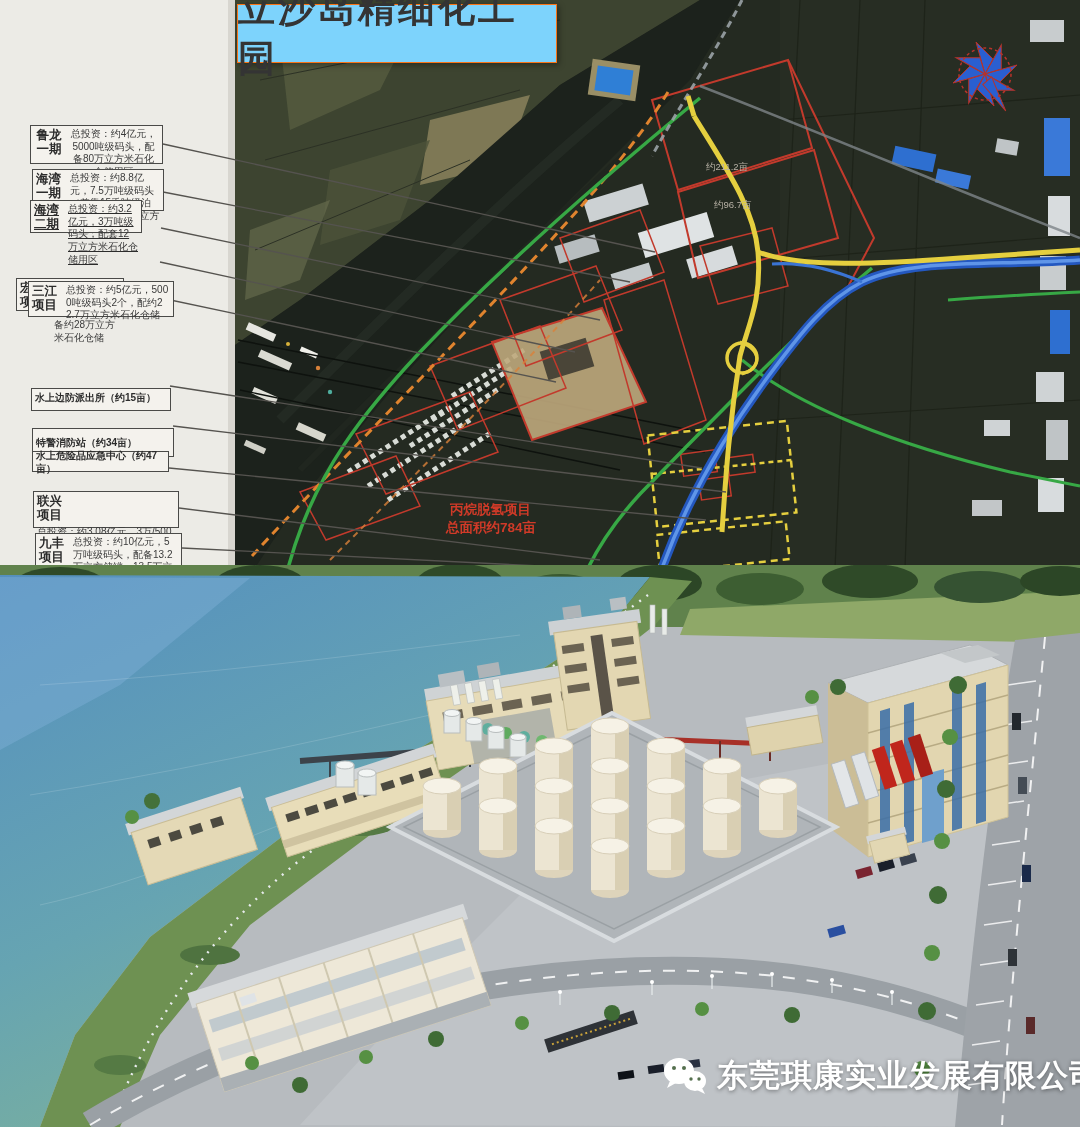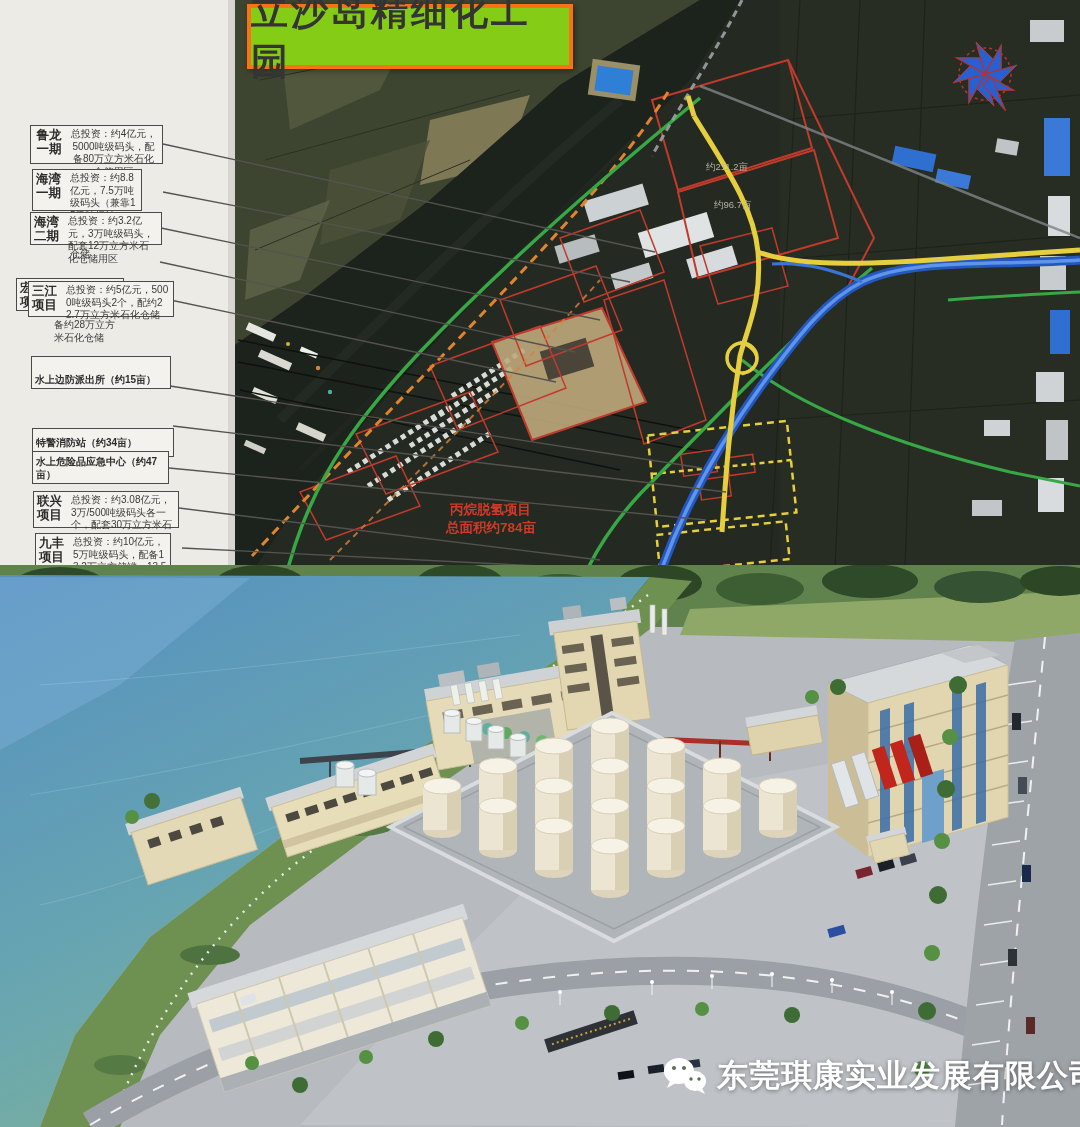--- a/index.html
+++ b/index.html
@@ -1,22 +1,22 @@
 <!DOCTYPE html>
 <html><head>
 <meta charset="utf-8">
 <style>
   html,body{margin:0;padding:0;background:#111;}
   .stage{position:relative;width:1080px;height:1127px;overflow:hidden;background:#20251e;
          font-family:"Liberation Sans","DejaVu Sans",sans-serif;}
   
   .map-section{position:absolute;left:0;top:0;width:1080px;height:568px;overflow:hidden;}
   .map-section svg{position:absolute;left:0;top:0;}
-  .title-box{position:absolute;left:247px;top:4px;width:318px;height:57px;background:#84cc16;
-             border:4px solid #f97316;box-shadow:2px 2px 6px rgba(0,0,0,.35);
+  .title-box{position:absolute;left:237px;top:4px;width:318px;height:57px;background:#7dd3fc;
+             border:1px solid #f97316;box-shadow:2px 2px 6px rgba(0,0,0,.35);
              display:flex;align-items:center;justify-content:center;}
   .title-box span{font-size:37px;font-weight:bold;color:#343434;letter-spacing:3px;}
   .callout{position:absolute;background:#f4f2ed;border:1.5px solid #4a4a48;display:flex;
            gap:4px;padding:2px 3px;box-sizing:border-box;color:#2c2c2c;}
   .c-name{width:30px;font-weight:bold;font-size:12.5px;line-height:1.12;word-break:break-all;flex:none;}
   .c-desc{flex:1;font-size:10px;line-height:1.27;word-break:break-all;color:#3a3a3a;}
   .c-single{font-size:10px;font-weight:600;line-height:1.3;word-break:break-all;}
   
   .render-section{position:absolute;left:0;top:565px;width:1080px;height:562px;overflow:hidden;}
   .watermark{position:absolute;left:662px;top:490px;display:flex;align-items:center;gap:9px;}
@@ -205,50 +205,50 @@
     </svg>
 
     <div class="title-box">
       <span>立沙岛精细化工园</span>
     </div>
 
     <div class="callout" style="left:30px;top:125px;width:133px;height:39px;text-align:center;">
       <span class="c-name">鲁龙一期</span>
       <span class="c-desc">总投资：约4亿元，5000吨级码头，配备80万立方米石化仓储用区</span>
     </div>
-    <div class="callout" style="left:32px;top:169px;width:110px;height:42px;">
+    <div class="callout" style="left:32px;top:169px;width:132px;height:42px;">
       <span class="c-name">海湾一期</span>
       <span class="c-desc">总投资：约8.8亿元，7.5万吨级码头（兼靠15千吨级泊位），配80.7万立方米石化仓储</span>
     </div>
-    <div class="callout" style="left:30px;top:212px;width:132px;height:33px;">
+    <div class="callout" style="left:30px;top:200px;width:112px;height:33px;text-decoration:underline;">
       <span class="c-name">海湾二期</span>
       <span class="c-desc">总投资：约3.2亿元，3万吨级码头，配套12万立方米石化仓储用区</span>
     </div>
     <div class="callout" style="left:16px;top:246px;width:108px;height:33px;margin-top:32px;">
       <span class="c-name">宏川项目</span>
       <span class="c-desc">总投资：约8.8亿元，5000吨级码头2个，配备约28万立方米石化仓储</span>
     </div>
     <div class="callout" style="left:28px;top:281px;width:146px;height:36px;">
       <span class="c-name">三江项目</span>
       <span class="c-desc">总投资：约5亿元，5000吨级码头2个，配约22.7万立方米石化仓储</span>
     </div>
-    <div class="callout" style="left:31px;top:356px;width:140px;height:33px;align-items:flex-end;">
+    <div class="callout" style="left:31px;top:388px;width:140px;height:23px;align-items:flex-start;">
       <span class="c-single">水上边防派出所（约15亩）</span>
     </div>
     <div class="callout" style="left:32px;top:412px;width:142px;height:29px;align-items:center;margin-top:16px;">
       <span class="c-single">特警消防站（约34亩）</span>
     </div>
-    <div class="callout" style="left:32px;top:451px;width:137px;height:33px;align-items:center;">
+    <div class="callout" style="left:32px;top:451px;width:137px;height:21px;align-items:center;">
       <span class="c-single">水上危险品应急中心（约47亩）</span>
     </div>
-    <div class="callout" style="left:33px;top:491px;width:146px;height:37px;">
+    <div class="callout" style="left:33px;top:491px;width:146px;height:37px;flex-direction:column;">
       <span class="c-name">联兴项目</span>
       <span class="c-desc">总投资：约3.08亿元，3万/500吨级码头各一个，配套30万立方米石化仓储</span>
     </div>
-    <div class="callout" style="left:35px;top:533px;width:136px;height:35px;">
+    <div class="callout" style="left:35px;top:533px;width:147px;height:35px;">
       <span class="c-name">九丰项目</span>
       <span class="c-desc">总投资：约10亿元，5万吨级码头，配备13.2万立方储罐，13.5万立方罐，16万吨储罐，20…</span>
     </div>
   </section>
 
   <section class="render-section">
     <svg width="1080" height="562" viewBox="0 0 1080 562">
       <defs>
         <linearGradient id="waterGrad" x1="0" y1="0" x2="0.55" y2="1">
           <stop offset="0" stop-color="#5590bf"></stop>

